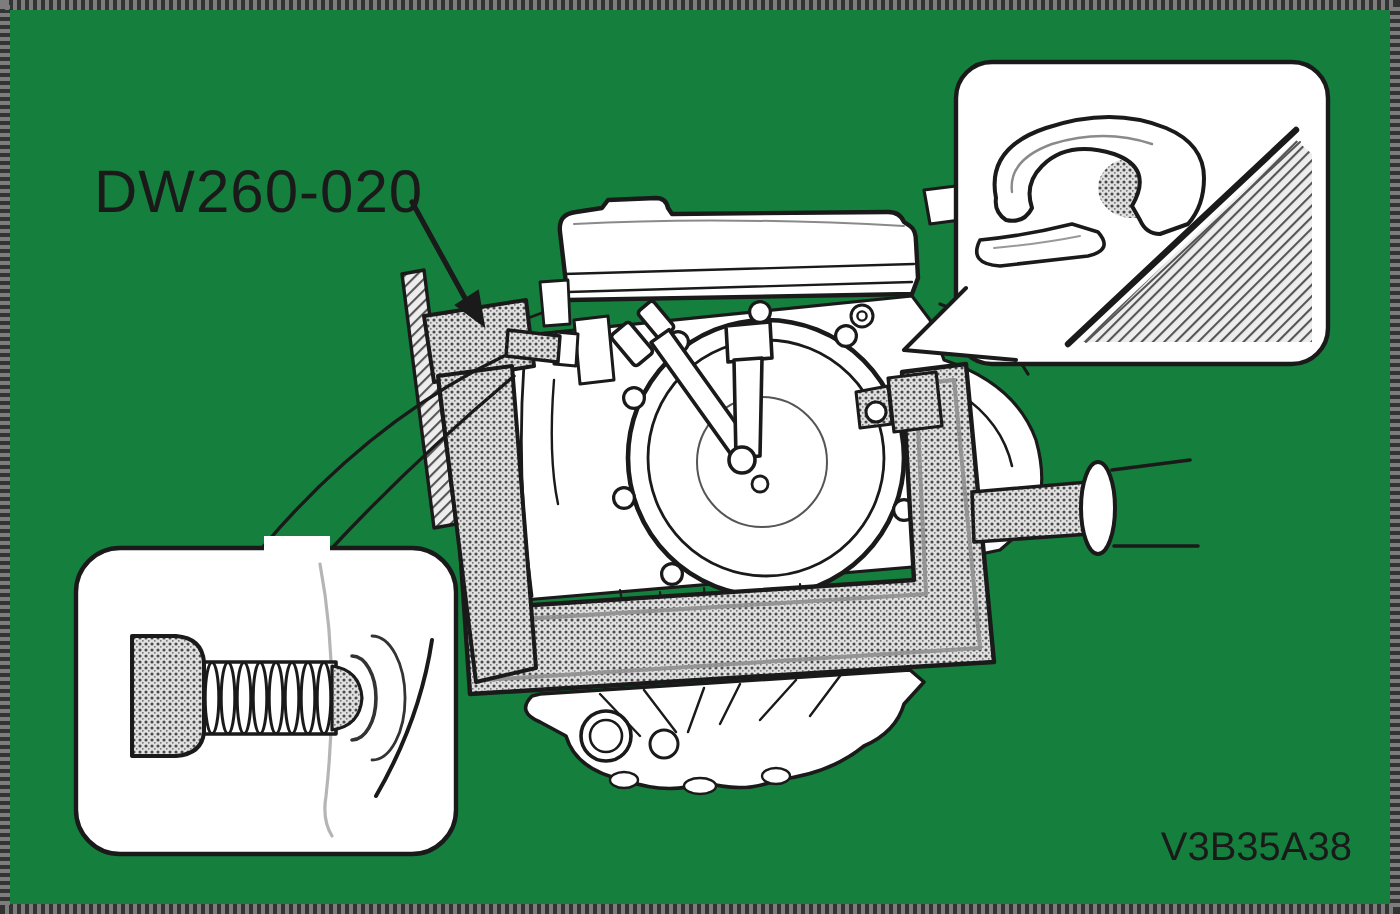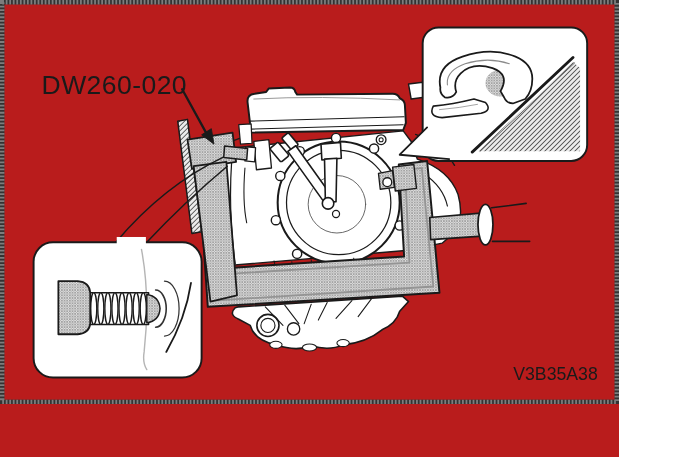--- a/index.html
+++ b/index.html
@@ -1,19 +1,19 @@
 <!DOCTYPE html>
 <html><head>
 <meta charset="utf-8">
 <style>
   html,body{margin:0;padding:0;background:#fff;}
   .canvas{
     position:relative;
-    width:619px;height:457px;
-    background:#b91c1c;
+    width:700px;height:457px;
+    background:#15803d;
     overflow:hidden;
     font-family:"Liberation Sans", sans-serif;
   }
   .art{position:absolute;inset:0;}
   svg text{font-family:"Liberation Sans", sans-serif;fill:#1a1a1a;}
   .tool-label-text{font-size:30px;letter-spacing:0.5px;}
   .figure-code-text{font-size:20px;}
 </style>
 </head>
 <body>

